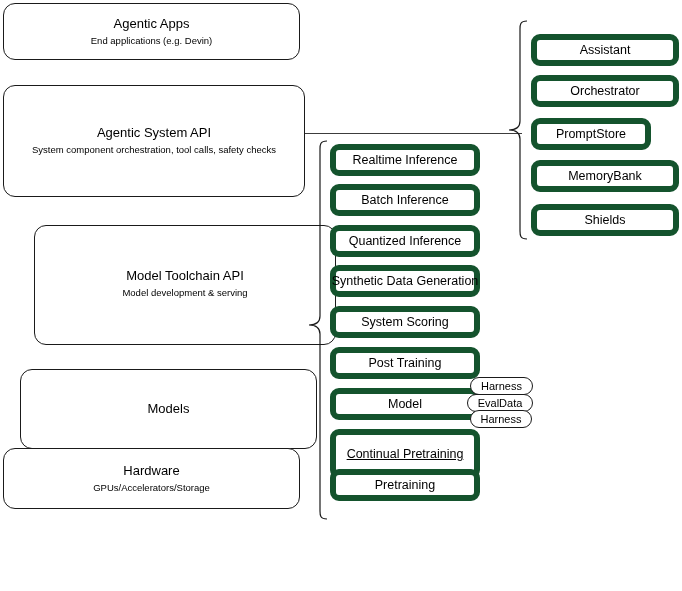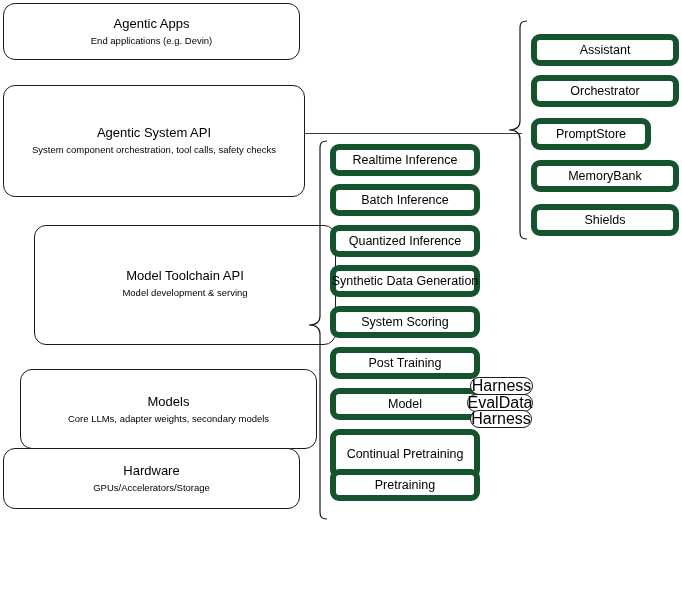--- a/index.html
+++ b/index.html
@@ -64,21 +64,21 @@
   }
   .tag-pill {
     position: absolute;
     box-sizing: border-box;
     border: 1px solid #1a1a1a;
     border-radius: 10px;
     background: #ffffff;
     display: flex;
     align-items: center;
     justify-content: center;
-    font-size: 16px;
+    font-size: 11px;
     color: #000000;
     white-space: nowrap;
   }
   .connector {
     position: absolute;
     background: #3c3c3c;
   }
   .brace {
     position: absolute;
   }
@@ -109,21 +109,20 @@
   <div class="box" style="left:3px; top:225px; width:302px; height:120px; justify-content:flex-start; padding-top:42px;margin-left:31px;">
     <div class="layer-label">
       <div class="title">Model Toolchain API</div>
       <div class="subtitle">Model development &amp; serving</div>
     </div>
   </div>
 
   <div class="box" style="left:20px; top:369px; width:297px; height:80px;">
     <div class="layer-label">
       <div class="title">Models</div>
-      <div class="subtitle">Core LLMs, adapter weights, secondary models</div>
     </div>
   </div>
 
   <div class="box" style="left:3px; top:448px; width:297px; height:61px;">
     <div class="layer-label">
       <div class="title">Hardware</div>
       <div class="subtitle">GPUs/Accelerators/Storage</div>
     </div>
   </div>
 
@@ -172,21 +171,21 @@
   </div>
   <div class="pill-box" style="left:330px; top:306px; width:150px; height:32px;">
     <span>System Scoring</span>
   </div>
   <div class="pill-box" style="left:330px; top:347px; width:150px; height:32px;">
     <span>Post Training</span>
   </div>
   <div class="pill-box" style="left:330px; top:388px; width:150px; height:32px;">
     <span>Model</span>
   </div>
-  <div class="pill-box" style="left:330px; top:429px; width:150px; height:50px;">
+  <div class="pill-box" style="left:330px; top:429px; width:150px; height:50px;text-decoration:underline;">
     <span>Continual Pretraining</span>
   </div>
   <div class="pill-box" style="left:330px; top:469px; width:150px; height:32px;">
     <span>Pretraining</span>
   </div>
 
   <div class="tag-pill" style="left:470px; top:377px; width:63px; height:18px;">
     <span>Harness</span>
   </div>
   <div class="tag-pill" style="left:467px; top:394px; width:66px; height:18px;">

